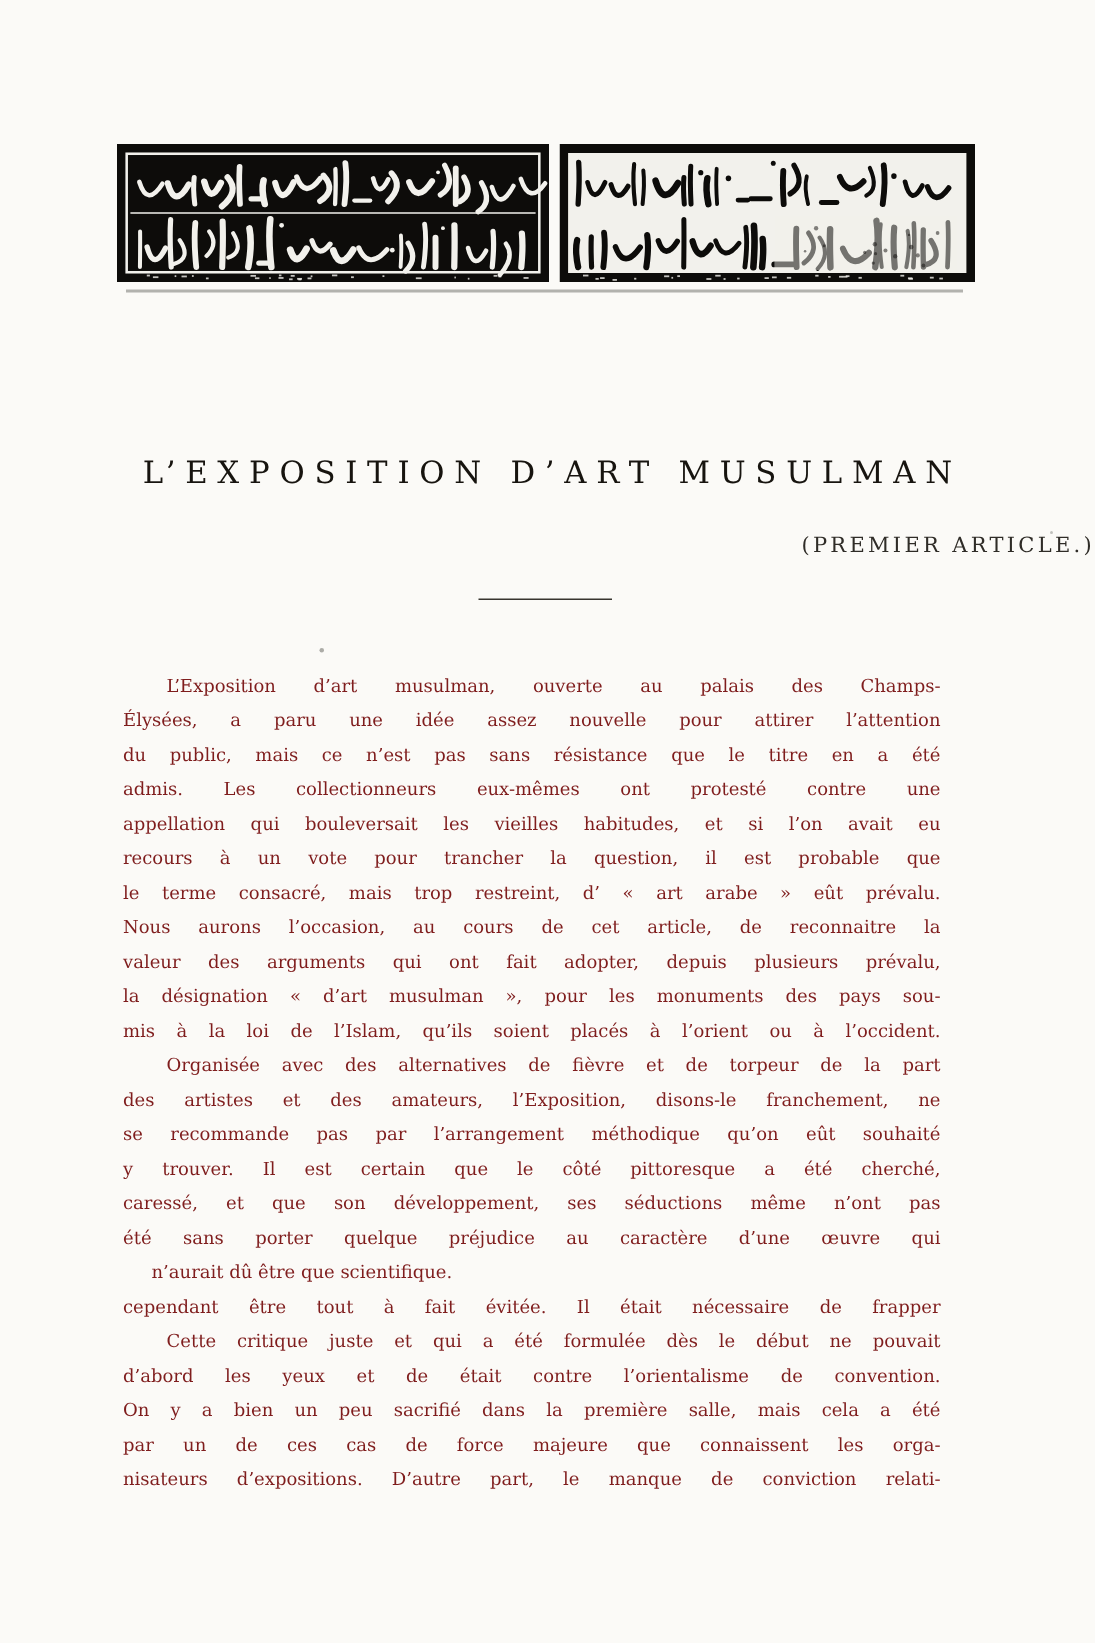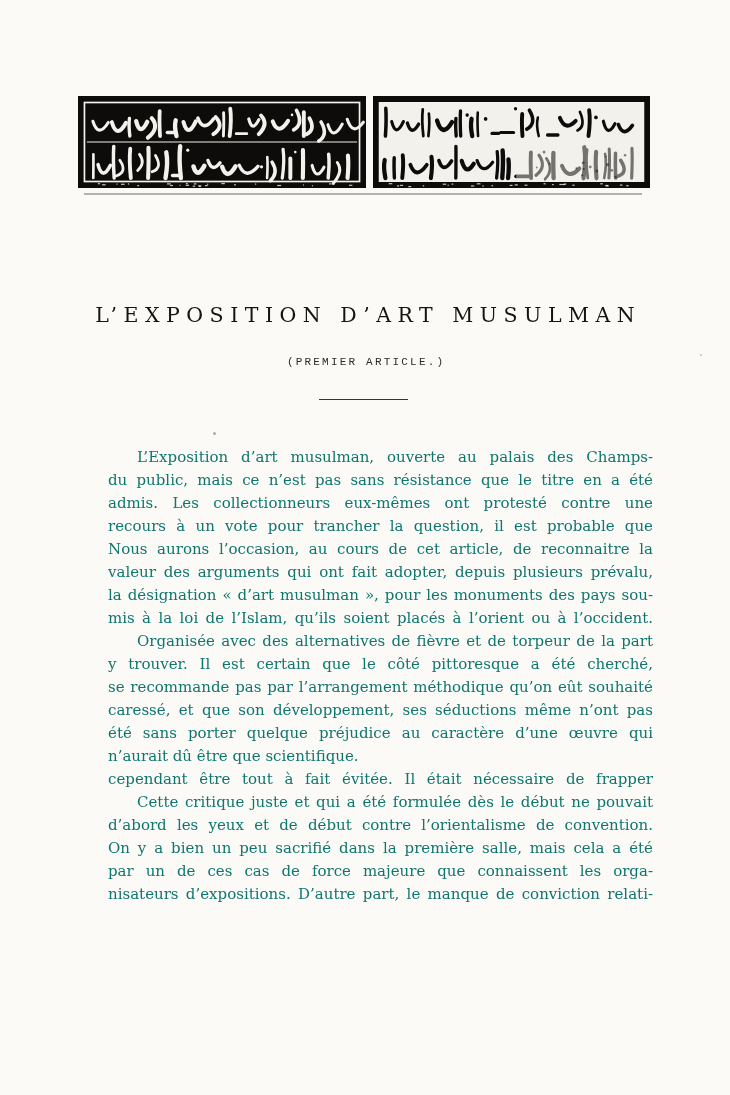--- a/index.html
+++ b/index.html
@@ -28,43 +28,42 @@
   .page-title{
     position:absolute;top:303px;left:0;right:0;
     margin:0;
     text-align:center;
     font-size:20.5px;font-weight:normal;
     letter-spacing:6.5px;text-indent:6.5px;
     color:#17140f;
   }
   .subtitle{
     position:absolute;top:356px;left:0;right:0;
-    text-align:center;
-    font-size:11px;letter-spacing:2.2px;text-indent:2.2px;
+    text-align:right;
+    font-size:14px;letter-spacing:2.2px;text-indent:2.2px;
     color:#2f2c27;
-    font-family:Liberation Mono, monospace;
   }
   .divider{
     position:absolute;top:399px;left:319px;
     width:89px;height:0;
     border:none;border-top:1.6px solid #37342f;
     margin:0;
   }
   .body-col{
-    position:absolute;left:108px;top:446px;
+    position:absolute;left:82px;top:446px;
     width:545px;
-    font-size:15px;
-    color:#0f766e;
+    font-size:12px;
+    color:#7f1d1d;
   }
   .line{
     height:23px;line-height:23px;
     text-align:justify;text-align-last:justify;
     white-space:normal;
   }
-  .line.short{text-align-last:left;}
+  .line.short{text-align-last:left;margin-left:19px;}
   .line.indent{text-indent:29px;}
   .speck{position:absolute;background:#6b6b66;border-radius:50%;}
   .speck.s1{left:213px;top:432px;width:3px;height:3px;opacity:.55;}
   .speck.s2{left:700px;top:354px;width:2px;height:2px;opacity:.4;}
 </style>
 </head>
 <body>
 
 <div class="page">
 
@@ -249,36 +248,40 @@
       </svg>
   </div>
   <div class="ornament-underline"></div>
 
   <h1 class="page-title">L’EXPOSITION D’ART MUSULMAN</h1>
   <div class="subtitle">(PREMIER ARTICLE.)</div>
   <hr class="divider">
 
   <div class="body-col" id="article-body">
       <div class="line indent">L’Exposition d’art musulman, ouverte au palais des Champs-</div>
+      <div class="line">Élysées, a paru une idée assez nouvelle pour attirer l’attention</div>
       <div class="line">du public, mais ce n’est pas sans résistance que le titre en a été</div>
       <div class="line">admis. Les collectionneurs eux-mêmes ont protesté contre une</div>
+      <div class="line">appellation qui bouleversait les vieilles habitudes, et si l’on avait eu</div>
       <div class="line">recours à un vote pour trancher la question, il est probable que</div>
+      <div class="line">le terme consacré, mais trop restreint, d’ « art arabe » eût prévalu.</div>
       <div class="line">Nous aurons l’occasion, au cours de cet article, de reconnaitre la</div>
       <div class="line">valeur des arguments qui ont fait adopter, depuis plusieurs prévalu,</div>
       <div class="line">la désignation « d’art musulman », pour les monuments des pays sou-</div>
       <div class="line">mis à la loi de l’Islam, qu’ils soient placés à l’orient ou à l’occident.</div>
       <div class="line indent">Organisée avec des alternatives de fièvre et de torpeur de la part</div>
+      <div class="line">des artistes et des amateurs, l’Exposition, disons-le franchement, ne</div>
+      <div class="line">se recommande pas par l’arrangement méthodique qu’on eût souhaité</div>
       <div class="line">y trouver. Il est certain que le côté pittoresque a été cherché,</div>
-      <div class="line">se recommande pas par l’arrangement méthodique qu’on eût souhaité</div>
       <div class="line">caressé, et que son développement, ses séductions même n’ont pas</div>
       <div class="line">été sans porter quelque préjudice au caractère d’une œuvre qui</div>
       <div class="line short">n’aurait dû être que scientifique.</div>
       <div class="line">cependant être tout à fait évitée. Il était nécessaire de frapper</div>
       <div class="line indent">Cette critique juste et qui a été formulée dès le début ne pouvait</div>
-      <div class="line">d’abord les yeux et de début contre l’orientalisme de convention.</div>
+      <div class="line">d’abord les yeux et de était contre l’orientalisme de convention.</div>
       <div class="line">On y a bien un peu sacrifié dans la première salle, mais cela a été</div>
       <div class="line">par un de ces cas de force majeure que connaissent les orga-</div>
       <div class="line">nisateurs d’expositions. D’autre part, le manque de conviction relati-</div>
     </div>
 
   <span class="speck s1"></span>
   <span class="speck s2"></span>
 </div>
 
 </body></html>

